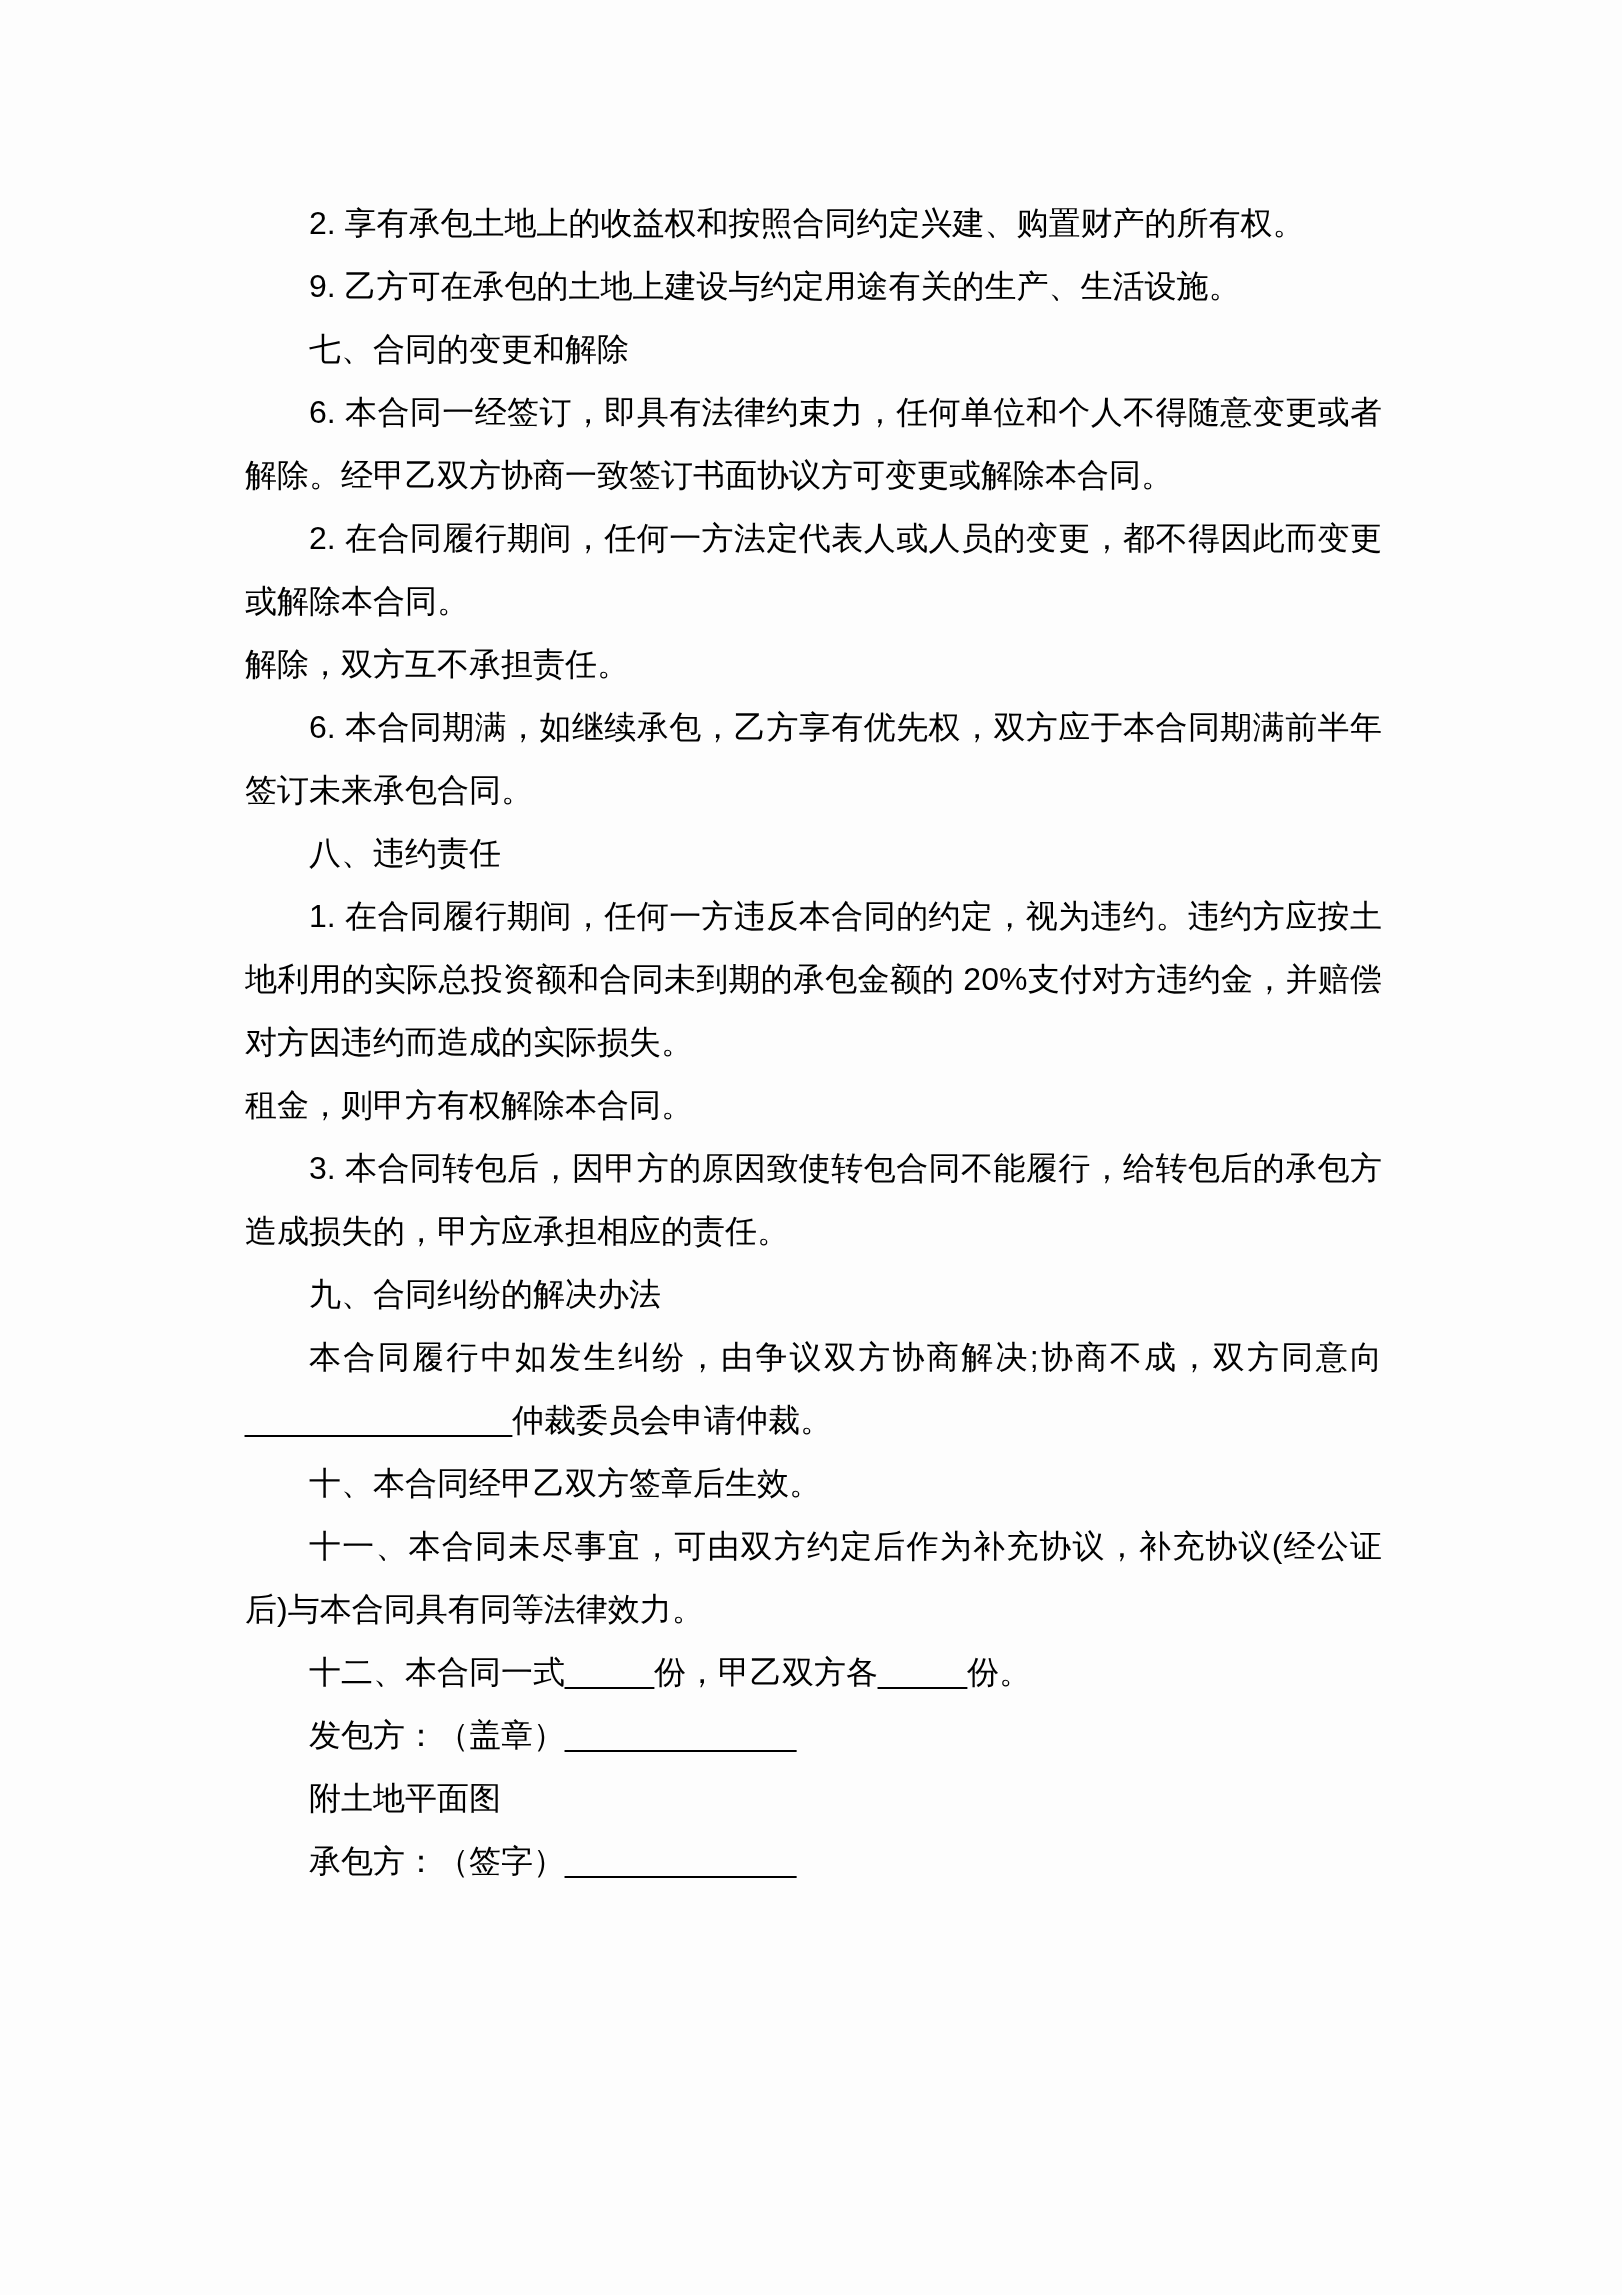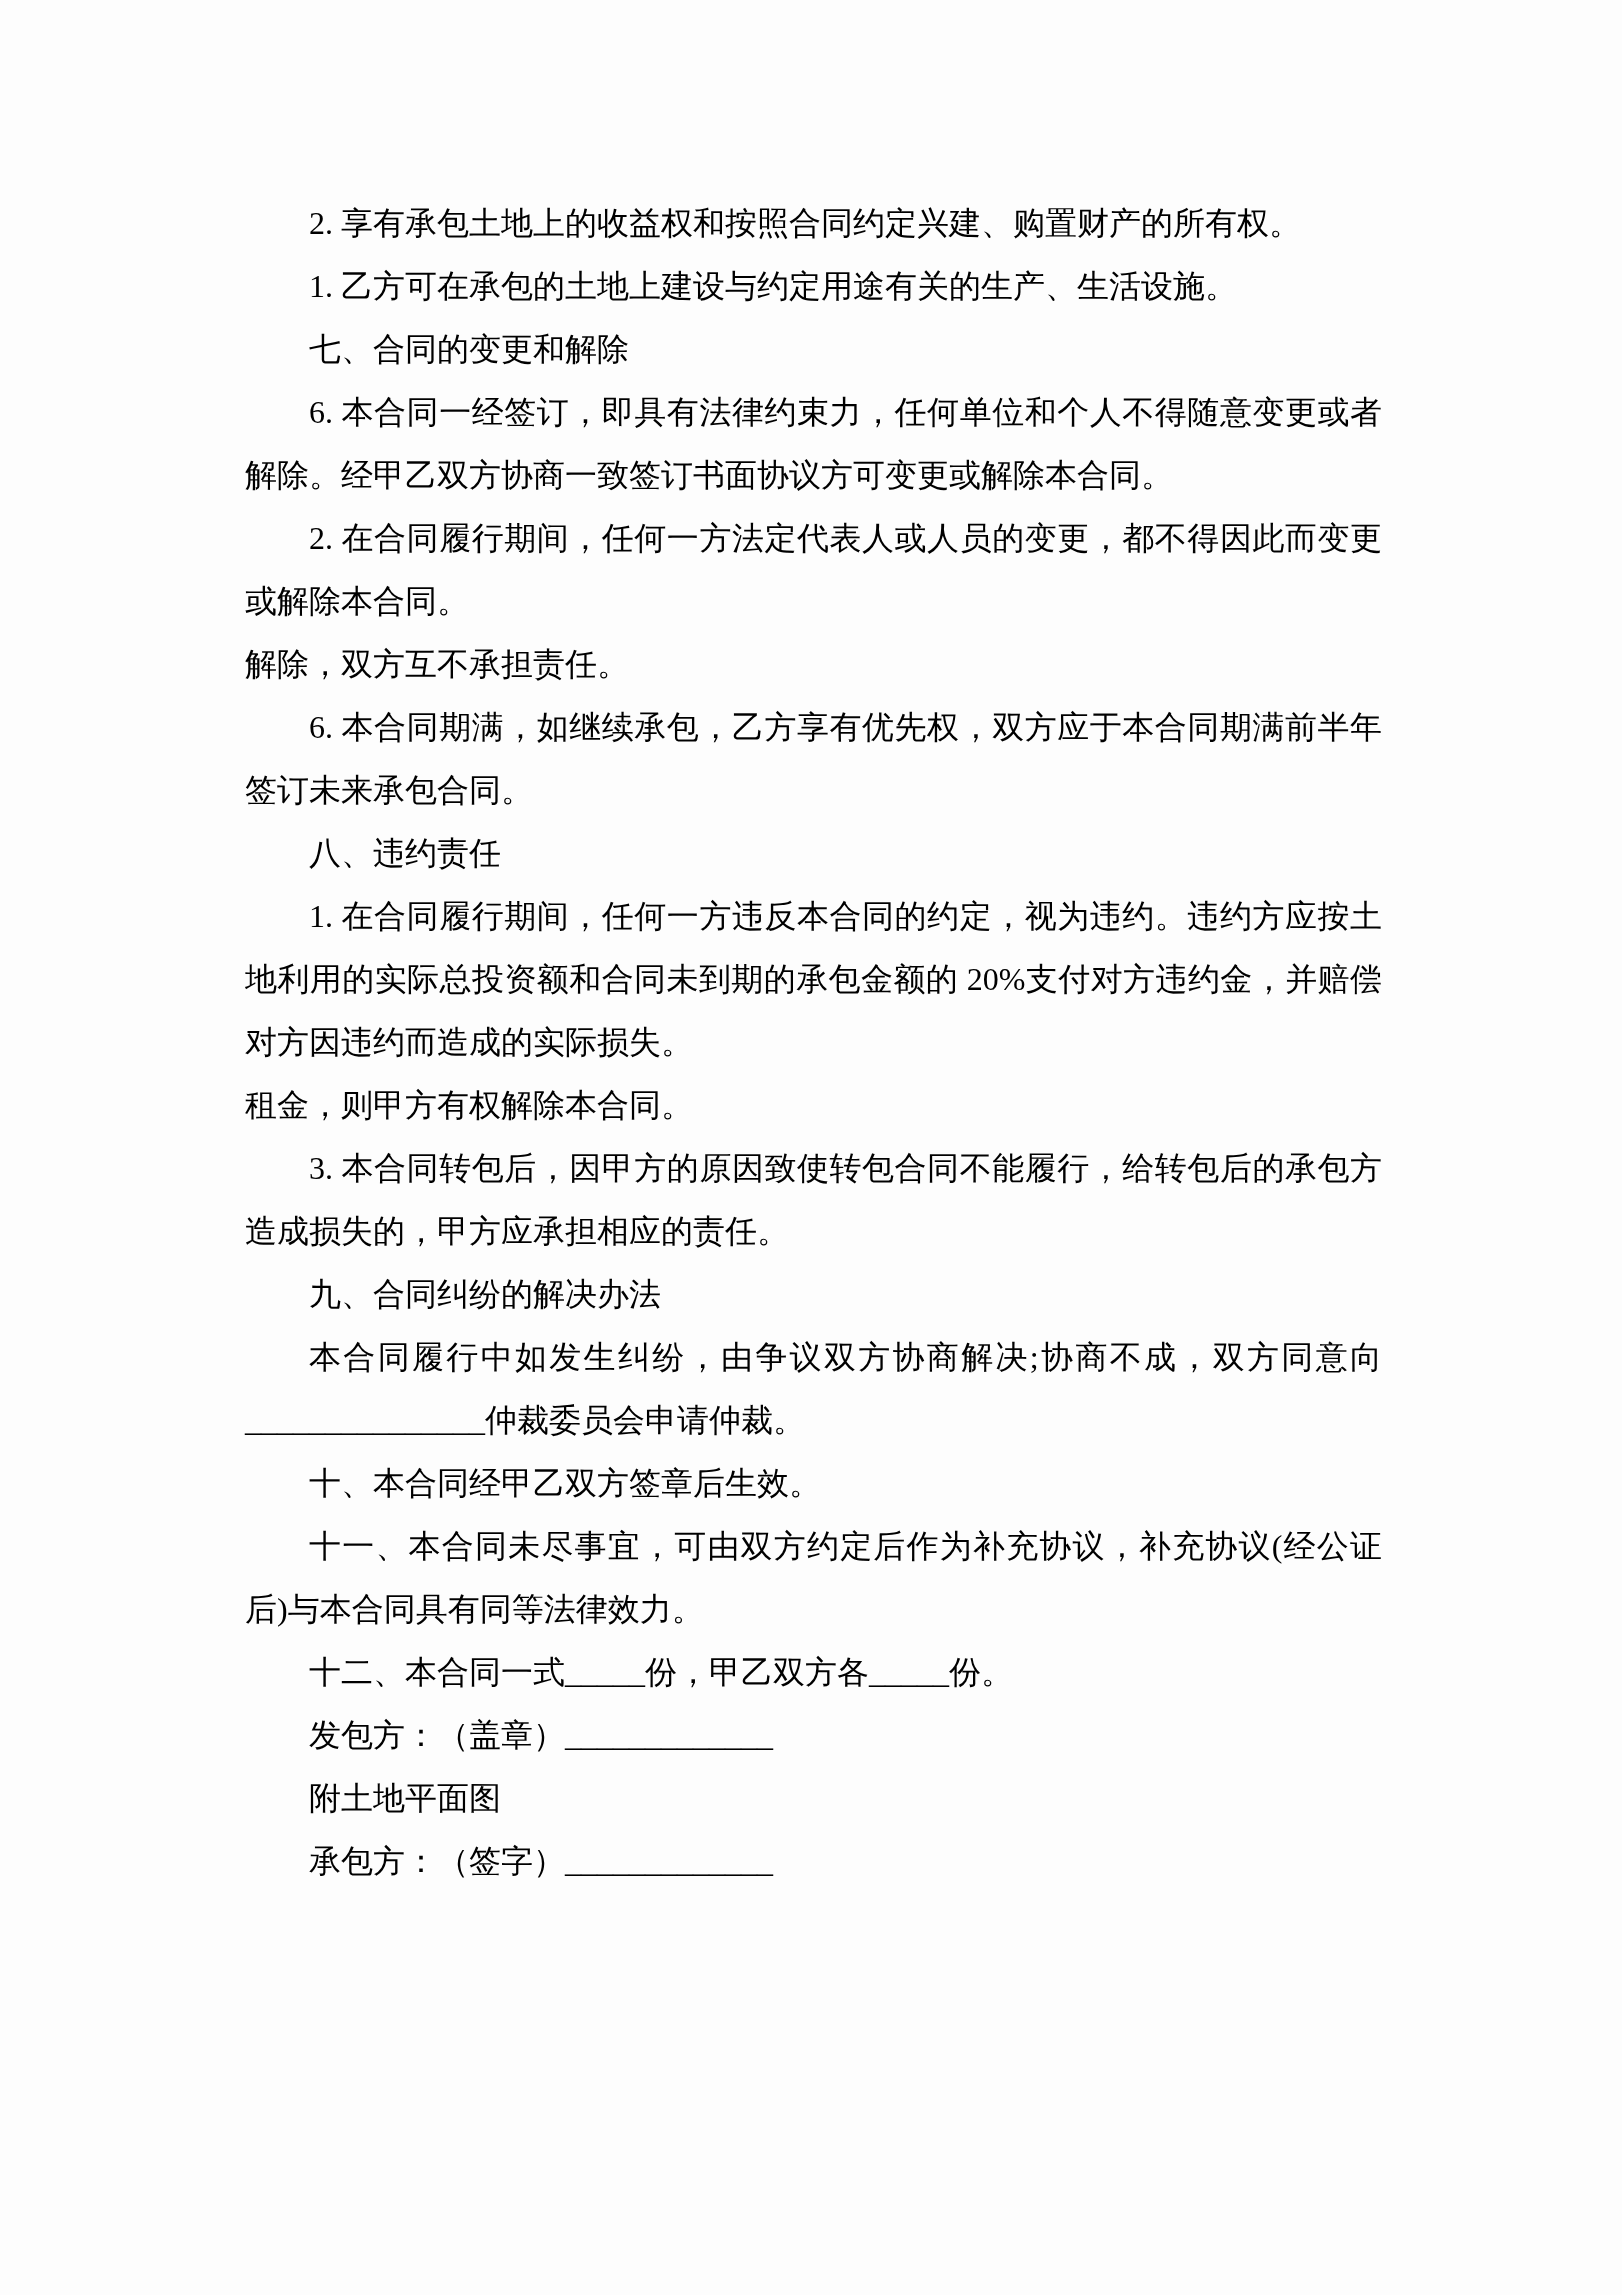--- a/index.html
+++ b/index.html
@@ -11,21 +11,21 @@
     height: 2295px;
     background: #fdfdfd;
   }
   .page {
     position: relative;
     width: 1572px;
     height: 2295px;
     overflow: hidden;
     background: #fdfdfd;
     color: #000000;
-    font-family: Liberation Serif, serif;
+    font-family: Liberation Sans, sans-serif;
   }
   .text-block {
     position: absolute;
     left: 245px;
     top: 192px;
     width: 1137px;
     font-size: 32px;
     line-height: 63px;
     letter-spacing: 0;
   }
@@ -42,21 +42,21 @@
     
     text-justify: inter-character;
   }
 </style>
 </head>
 <body style="background: rgb(253, 253, 253);">
 
 <div class="page" style="background: rgb(253, 253, 253); color: rgb(0, 0, 0);">
   <div class="text-block">
       <div class="line indent">2. 享有承包土地上的收益权和按照合同约定兴建、购置财产的所有权。</div>
-      <div class="line indent">1. 乙方可在承包的土地上建设与约定用途有关的生产、生活设施。</div>
+      <div class="line indent">9. 乙方可在承包的土地上建设与约定用途有关的生产、生活设施。</div>
       <div class="line indent">七、合同的变更和解除</div>
       <div class="line indent fill">6. 本合同一经签订，即具有法律约束力，任何单位和个人不得随意变更或者</div>
       <div class="line">解除。经甲乙双方协商一致签订书面协议方可变更或解除本合同。</div>
       <div class="line indent fill">2. 在合同履行期间，任何一方法定代表人或人员的变更，都不得因此而变更</div>
       <div class="line">或解除本合同。</div>
       <div class="line">解除，双方互不承担责任。</div>
       <div class="line indent fill">6. 本合同期满，如继续承包，乙方享有优先权，双方应于本合同期满前半年</div>
       <div class="line">签订未来承包合同。</div>
       <div class="line indent">八、违约责任</div>
       <div class="line indent fill">1. 在合同履行期间，任何一方违反本合同的约定，视为违约。违约方应按土</div>

